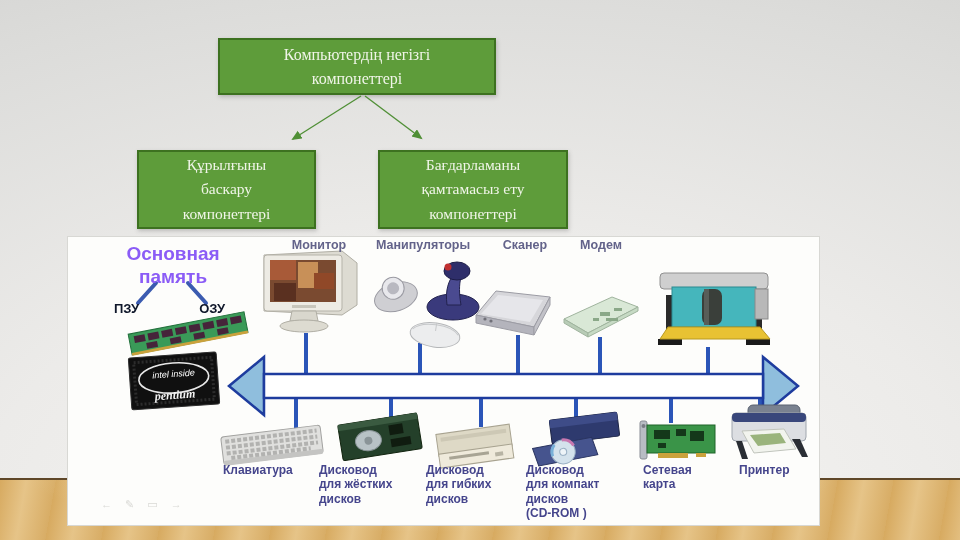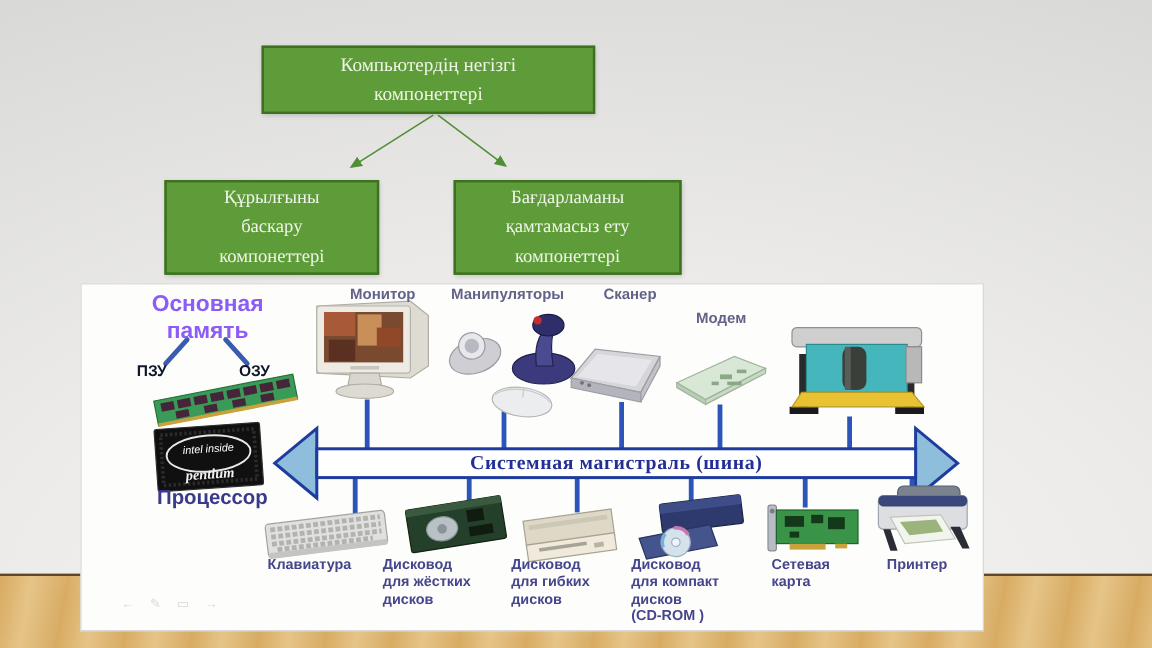--- a/index.html
+++ b/index.html
@@ -280,23 +280,21 @@
       </g>
     </svg>
 
     <div class="lbl head" style="left:30px;top:6px;width:150px;">Основная
 память</div>
     <div class="lbl mem" style="left:27px;top:64px;width:44px;">ПЗУ</div>
     <div class="lbl mem" style="left:113px;top:64px;width:44px;">ОЗУ</div>
     <div class="lbl toprow" style="left:211px;top:1px;width:80px;">Монитор</div>
     <div class="lbl toprow" style="left:297px;top:1px;width:116px;">Манипуляторы</div>
     <div class="lbl toprow" style="left:424px;top:1px;width:66px;">Сканер</div>
-    <div class="lbl toprow" style="left:501px;top:1px;width:64px;margin-top:20px;">Модем</div>
-    <div class="lbl cpu" style="left:42px;top:168px;width:134px;">Процессор</div>
-    <div class="lbl bus" style="left:196px;top:139px;width:499px;">Системная магистраль (шина)</div>
+    <div class="lbl toprow" style="left:501px;top:1px;width:64px;">Модем</div>
     <div class="lbl bot" style="left:155px;top:226px;width:96px;">Клавиатура</div>
     <div class="lbl bot" style="left:251px;top:226px;width:104px;">Дисковод
 для жёстких
 дисков</div>
     <div class="lbl bot" style="left:358px;top:226px;width:100px;">Дисковод
 для гибких
 дисков</div>
     <div class="lbl bot" style="left:458px;top:226px;width:112px;">Дисковод
 для компакт
 дисков

